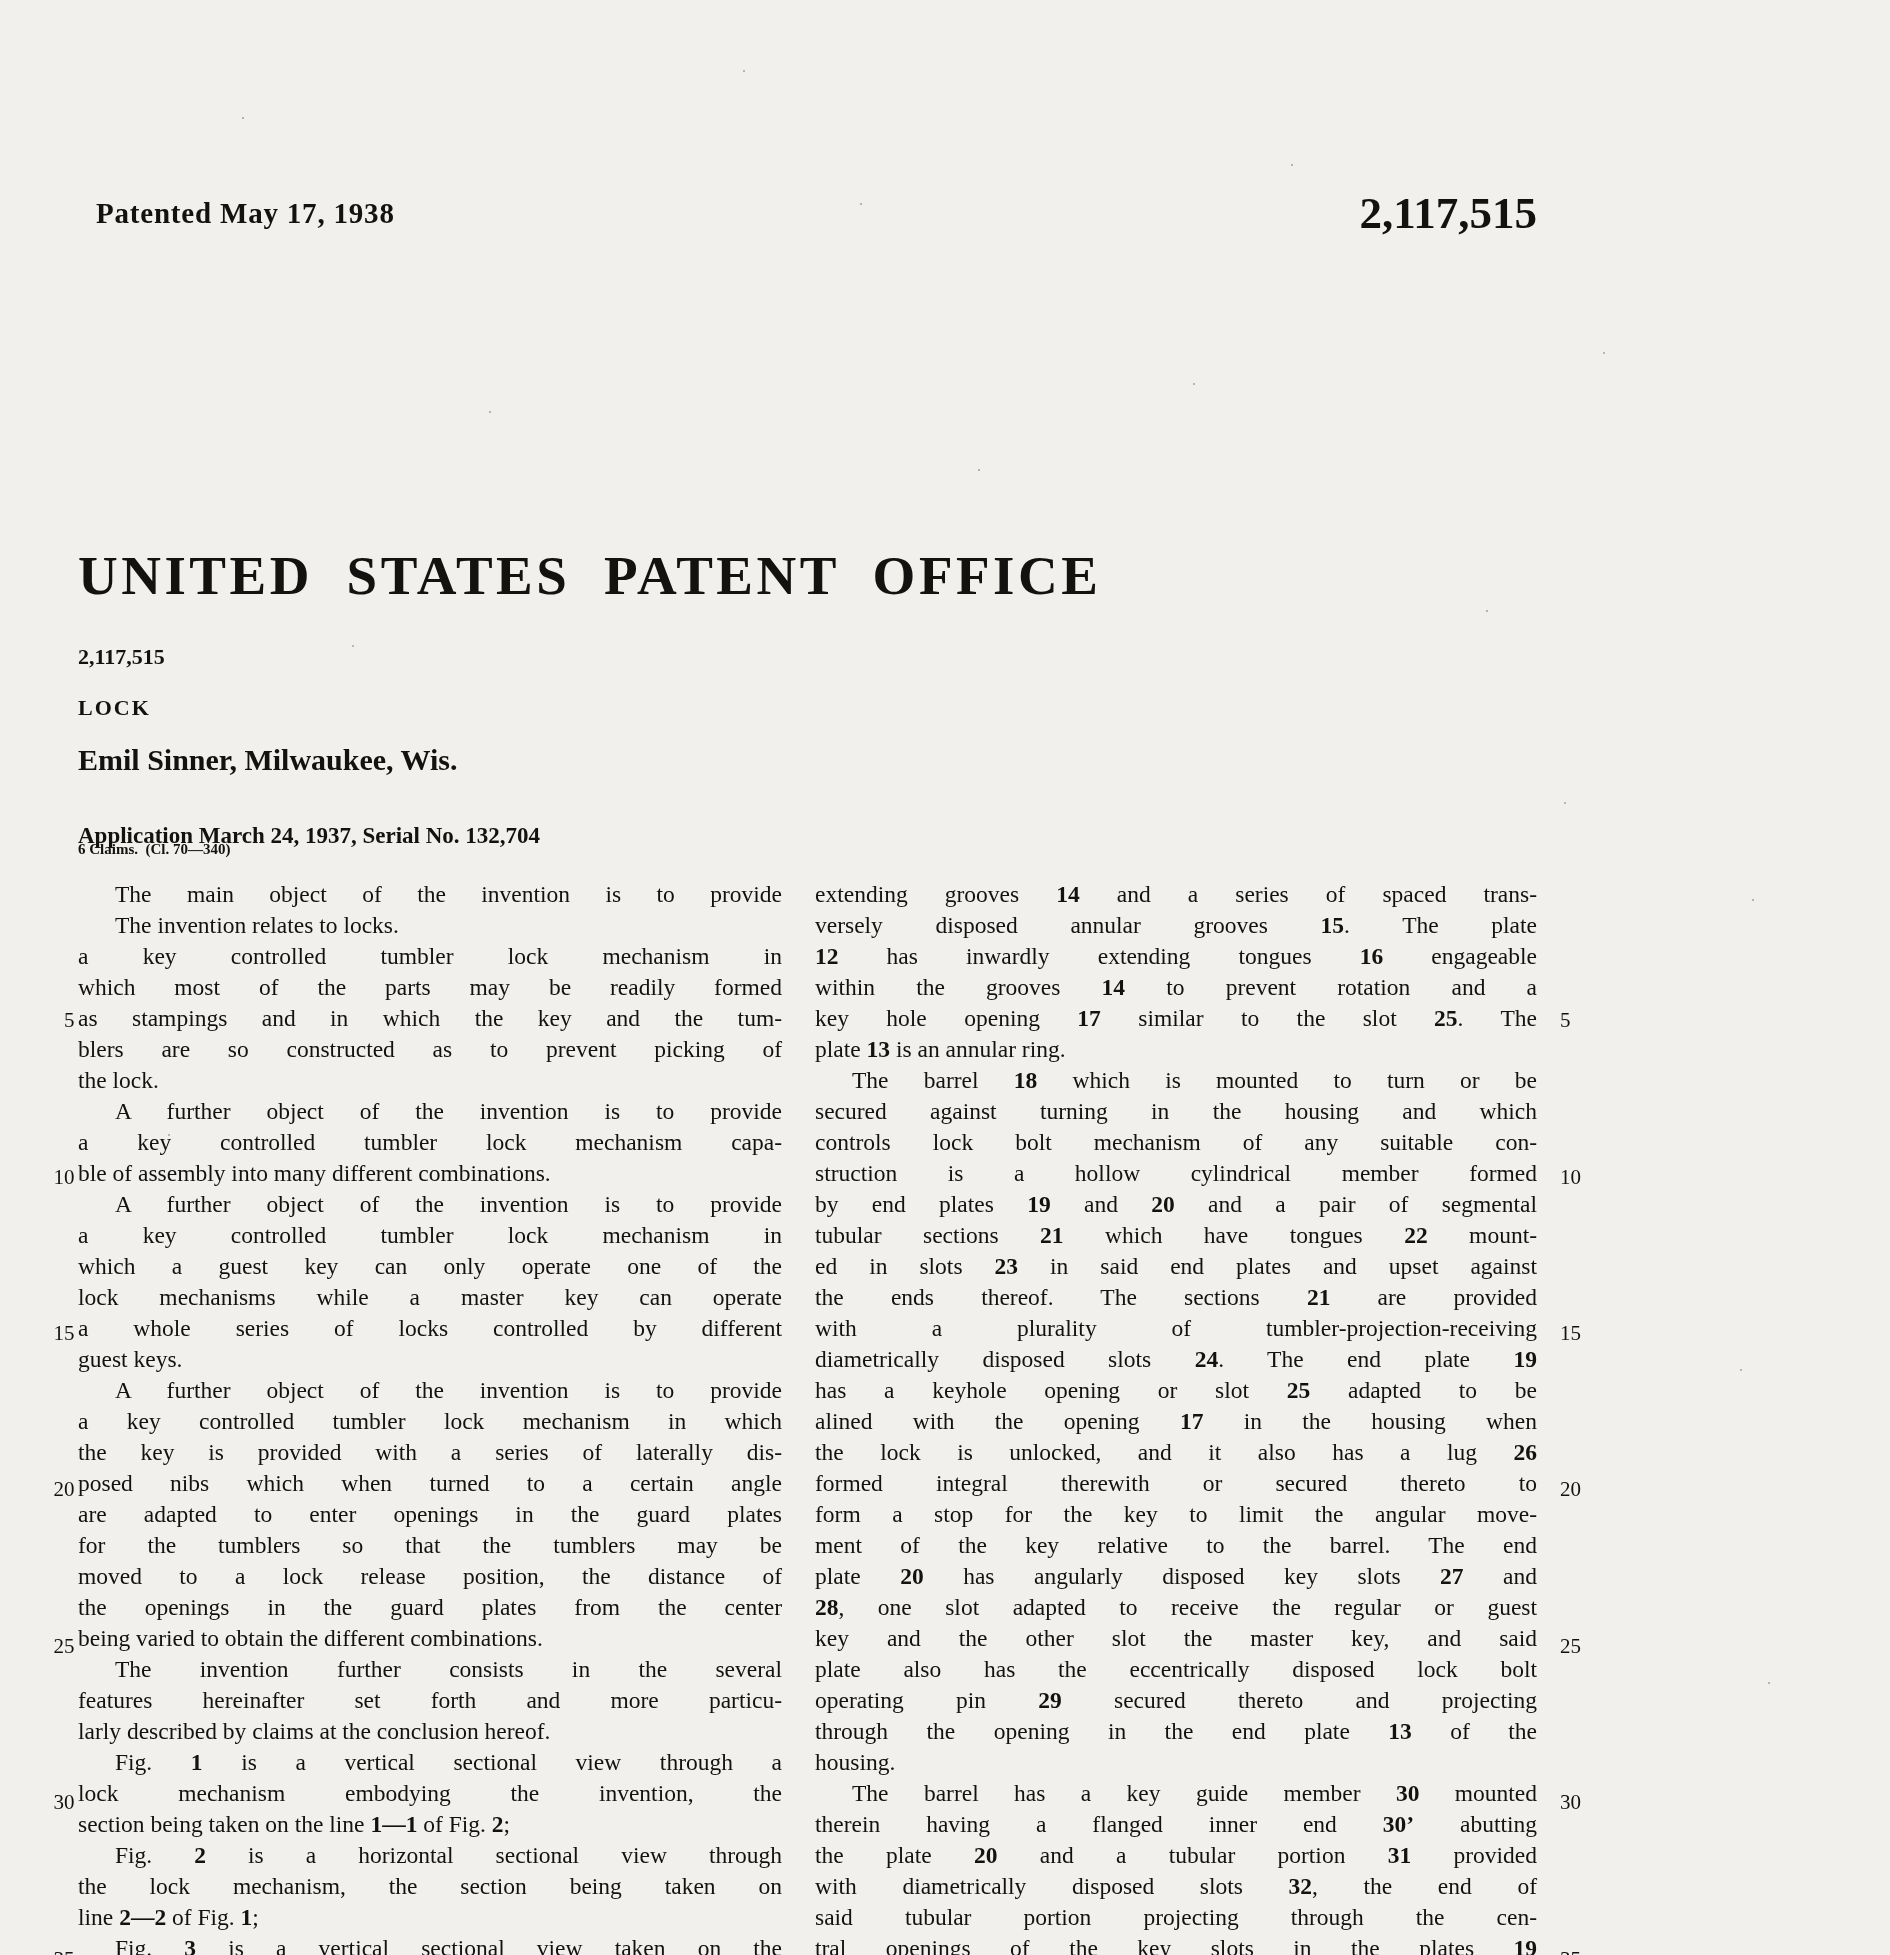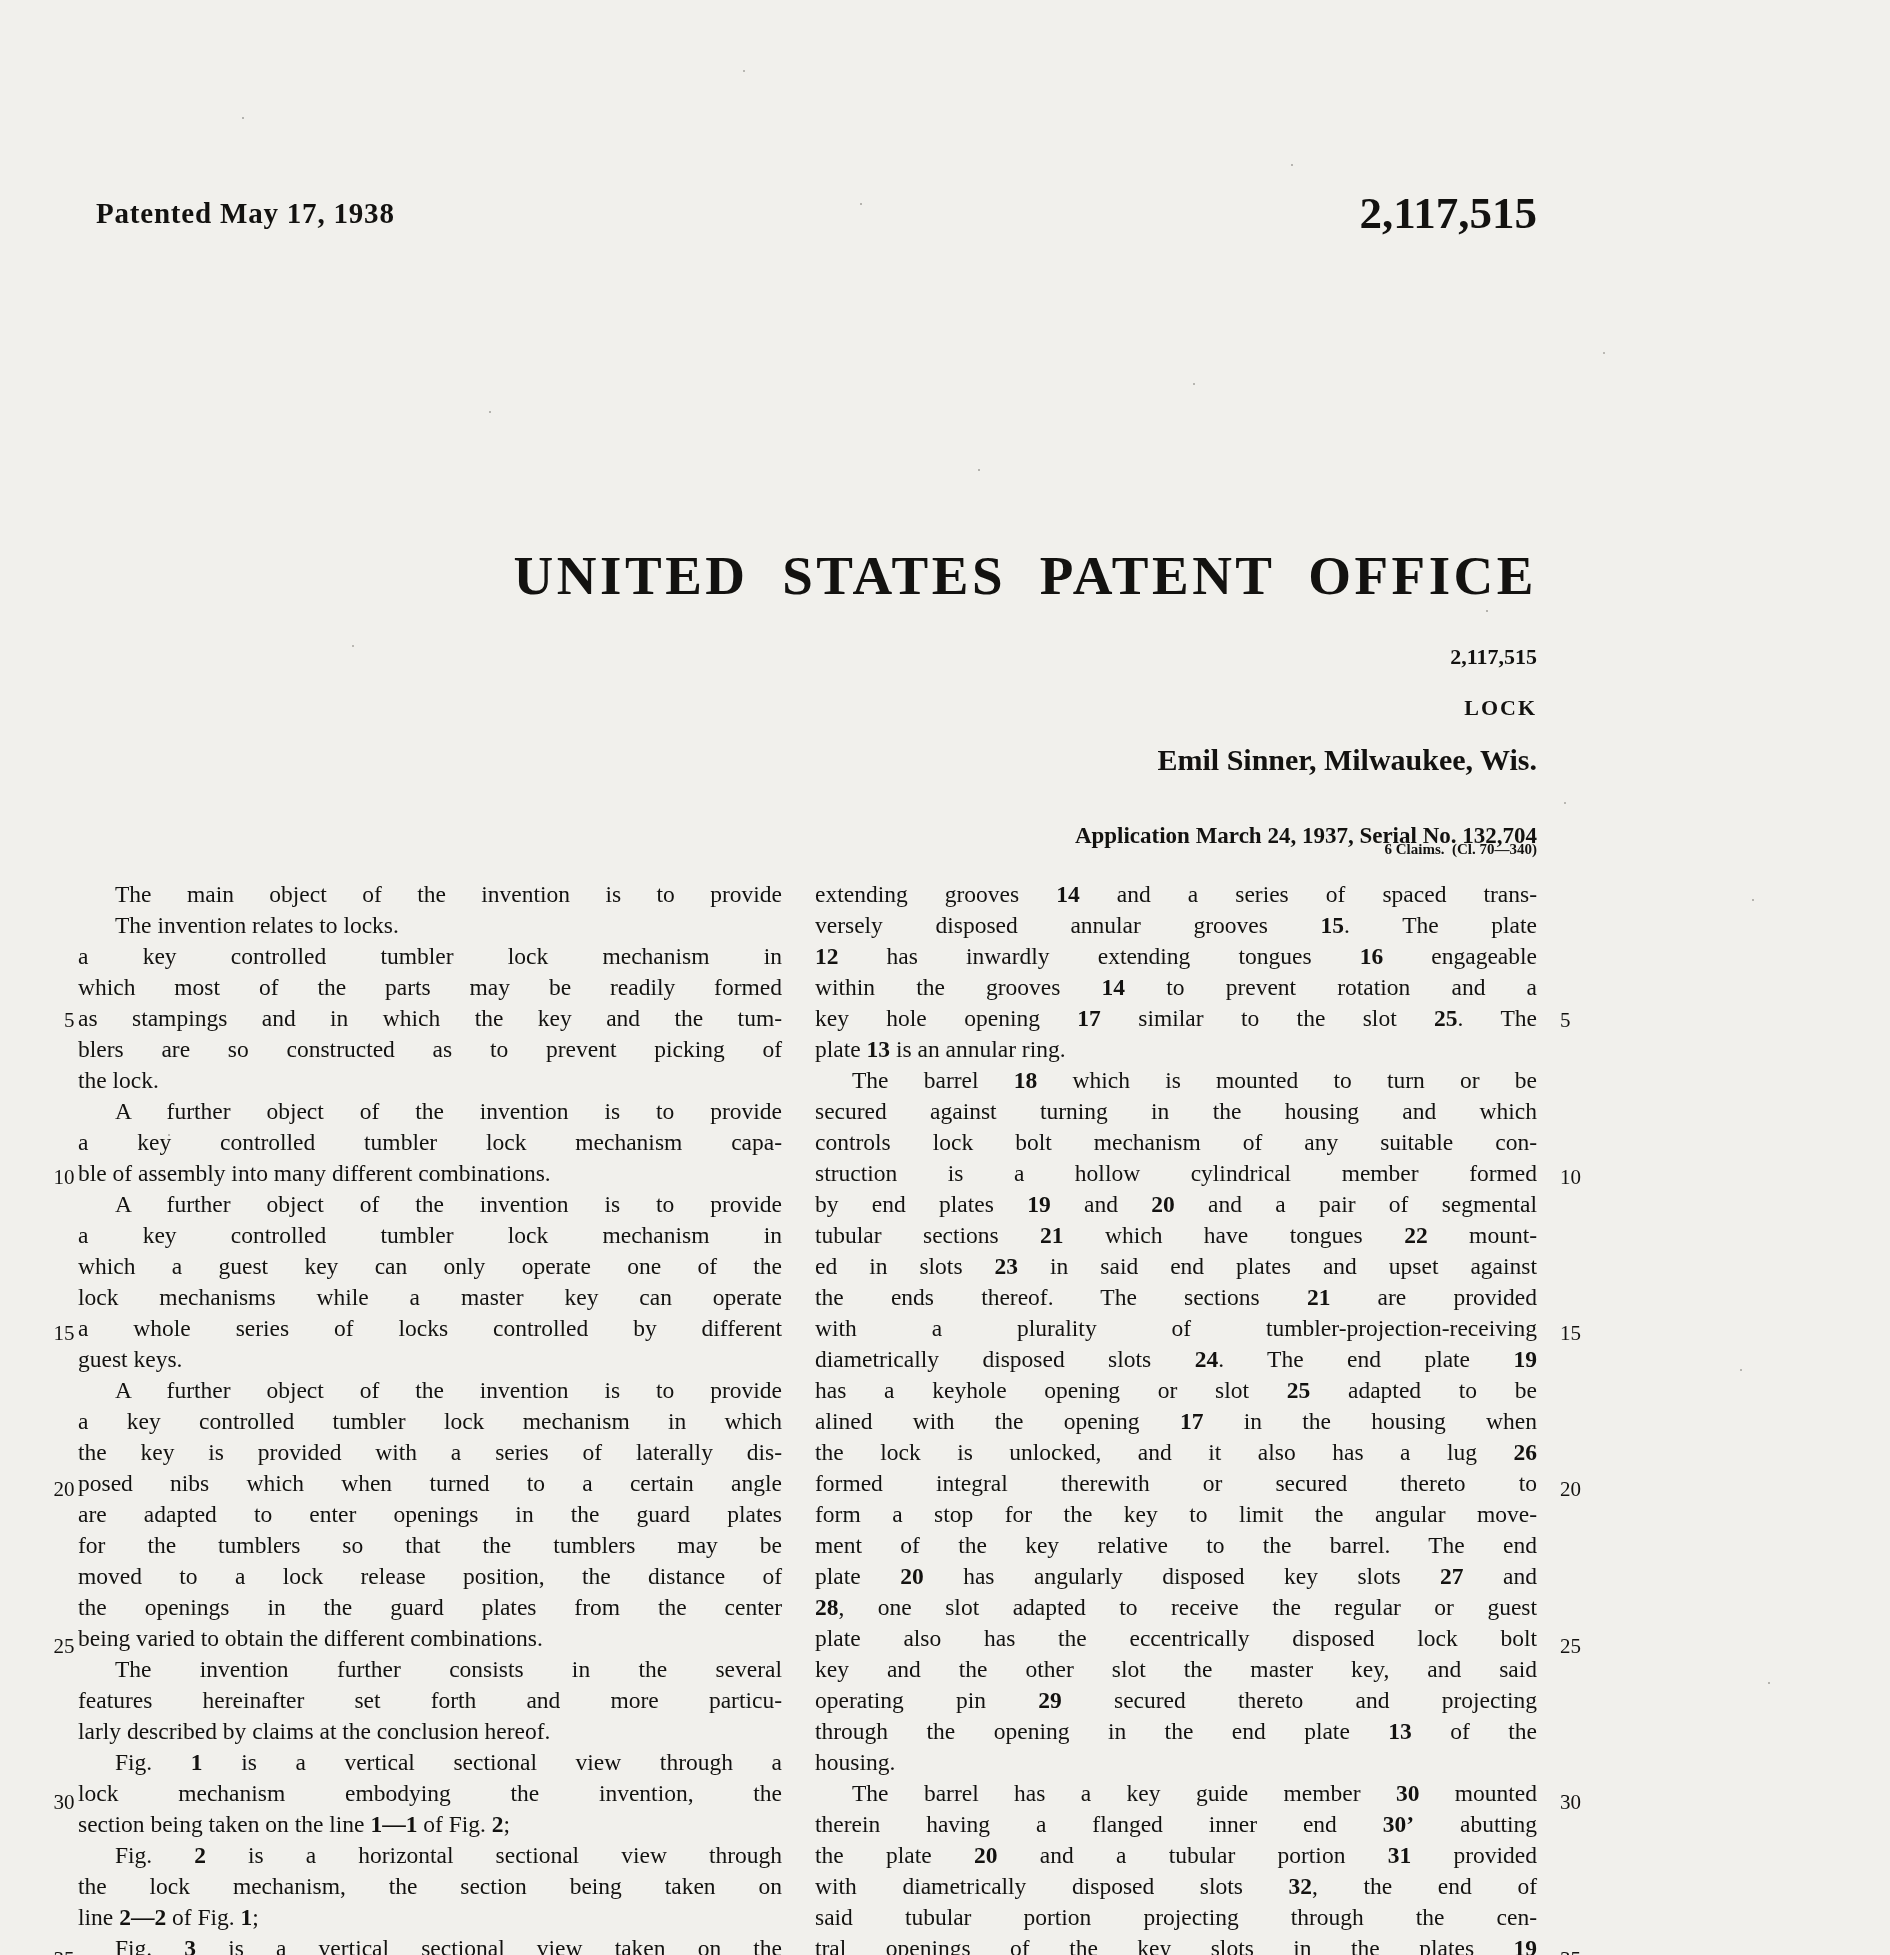--- a/index.html
+++ b/index.html
@@ -16,21 +16,21 @@
     box-shadow:242px 117px #6a6a66, 743px 70px #77756f, 1291px 164px #6f6d68,
       1603px 352px #7a7872, 978px 469px #6c6a64, 352px 645px #787670,
       1486px 610px #6b6963, 168px 1134px #74726c, 1752px 899px #6f6d67,
       1740px 1369px #73716b, 1768px 1682px #6e6c66, 1732px 2034px #75736d,
       587px 2659px #6f6d67, 1017px 2698px #74726c, 1369px 2644px #6b6a64,
       274px 2718px #787670, 1564px 802px #76746e, 860px 203px #6f6d67,
       1193px 383px #73716b, 489px 411px #6e6c66;
     opacity:.45;}
   .hdr-patented{position:absolute;left:96px;top:197px;font-size:29px;font-weight:bold;letter-spacing:0.8px;}
   .hdr-number{position:absolute;left:1189px;top:187px;width:348px;text-align:right;font-size:45px;font-weight:bold;}
-  .tb{position:absolute;left:78px;width:1459px;text-align:right;font-weight:bold;}
+  .tb{position:absolute;left:78px;width:1459px;text-align:left;font-weight:bold;}
   .tb-office{top:544px;font-size:55px;letter-spacing:3.5px;word-spacing:16.4px;}
   .tb-number{top:644px;font-size:22px;}
   .tb-lock{top:695px;font-size:22px;letter-spacing:2px;}
   .tb-inventor{top:743px;font-size:30px;}
   .tb-application{top:823px;font-size:23px;}
   .tb-claims{top:841px;font-size:15px;white-space:pre;}
   .col{position:absolute;top:879px;font-size:23.5px;}
   .col-left{left:78px;width:704px;}
   .col-right{left:815px;width:722px;}
   .tline{height:31px;line-height:31px;text-align:justify;text-align-last:justify;}
@@ -122,22 +122,22 @@
       <div class="tline">with a plurality of tumbler-projection-receiving</div>
       <div class="tline">diametrically disposed slots <b>24</b>. The end plate <b>19</b></div>
       <div class="tline">has a keyhole opening or slot <b>25</b> adapted to be</div>
       <div class="tline">alined with the opening <b>17</b> in the housing when</div>
       <div class="tline">the lock is unlocked, and it also has a lug <b>26</b></div>
       <div class="tline">formed integral therewith or secured thereto to</div>
       <div class="tline">form a stop for the key to limit the angular move-</div>
       <div class="tline">ment of the key relative to the barrel. The end</div>
       <div class="tline">plate <b>20</b> has angularly disposed key slots <b>27</b> and</div>
       <div class="tline"><b>28</b>, one slot adapted to receive the regular or guest</div>
+      <div class="tline">key and the other slot the master key, and said</div>
       <div class="tline">plate also has the eccentrically disposed lock bolt</div>
-      <div class="tline">key and the other slot the master key, and said</div>
       <div class="tline">operating pin <b>29</b> secured thereto and projecting</div>
       <div class="tline">through the opening in the end plate <b>13</b> of the</div>
       <div class="tline pend">housing.</div>
       <div class="tline ind">The barrel has a key guide member <b>30</b> mounted</div>
       <div class="tline">therein having a flanged inner end <b>30’</b> abutting</div>
       <div class="tline">the plate <b>20</b> and a tubular portion <b>31</b> provided</div>
       <div class="tline">with diametrically disposed slots <b>32</b>, the end of</div>
       <div class="tline">said tubular portion projecting through the cen-</div>
       <div class="tline">tral openings of the key slots in the plates <b>19</b></div>
     </div>

